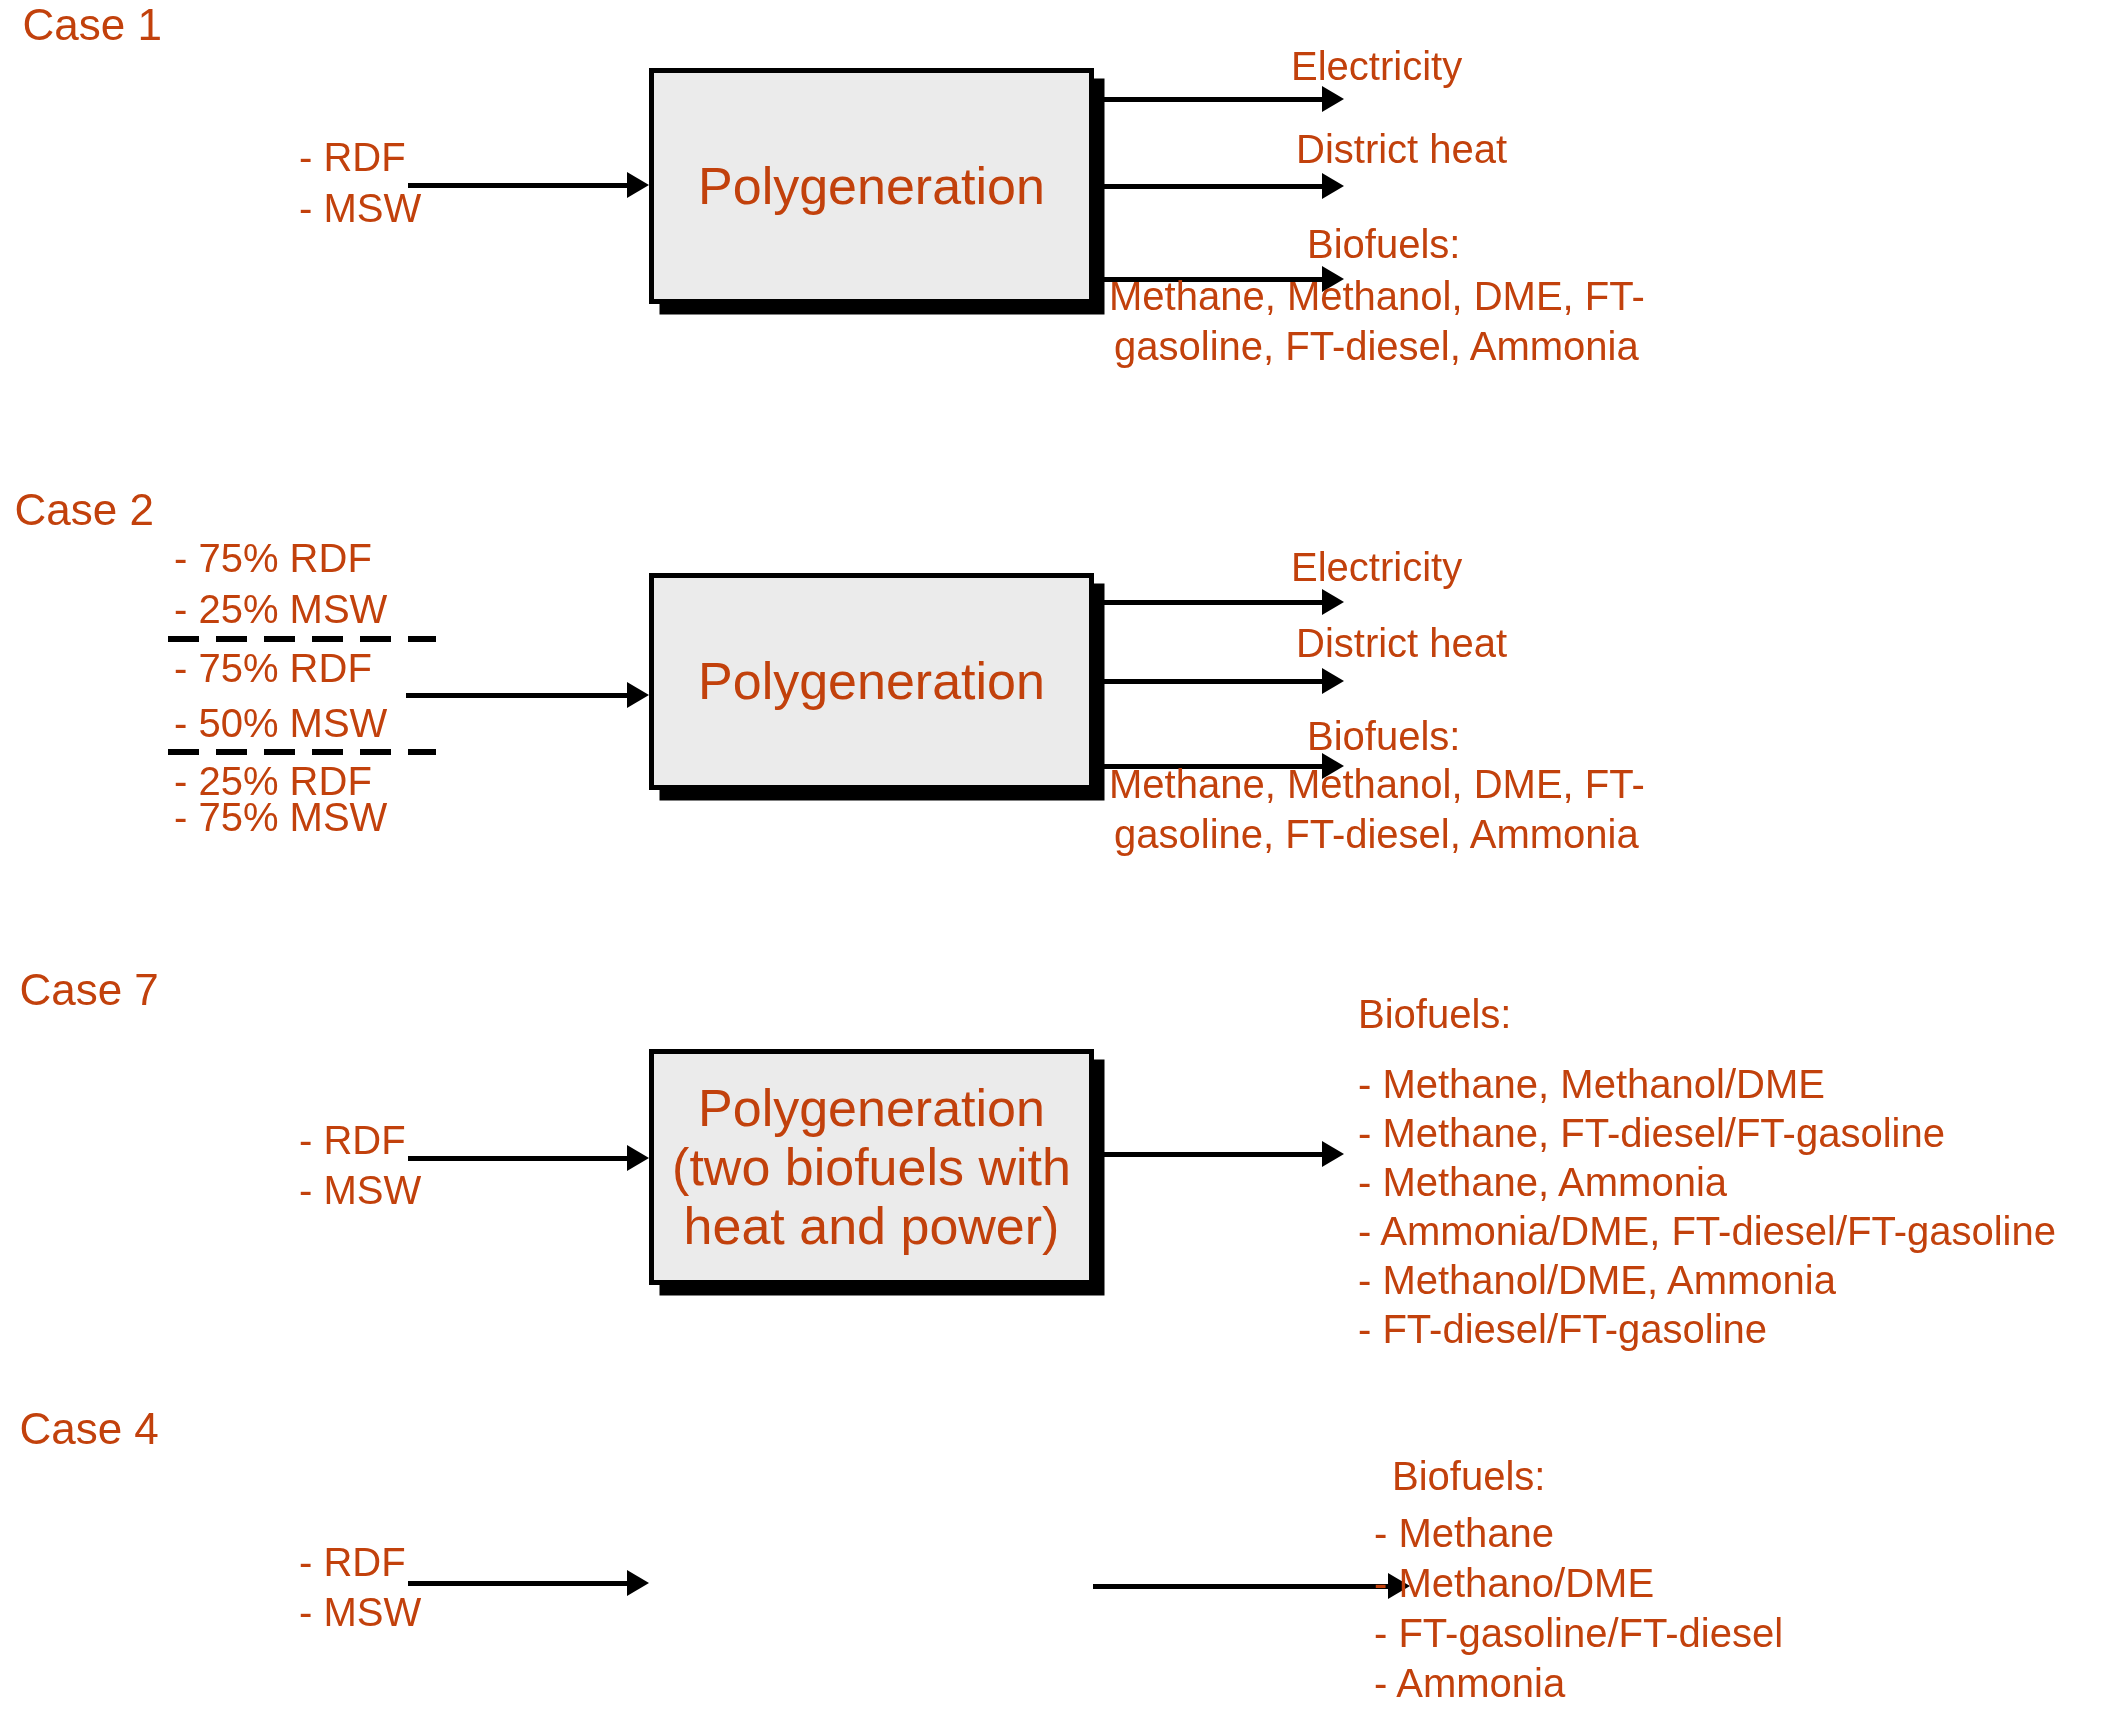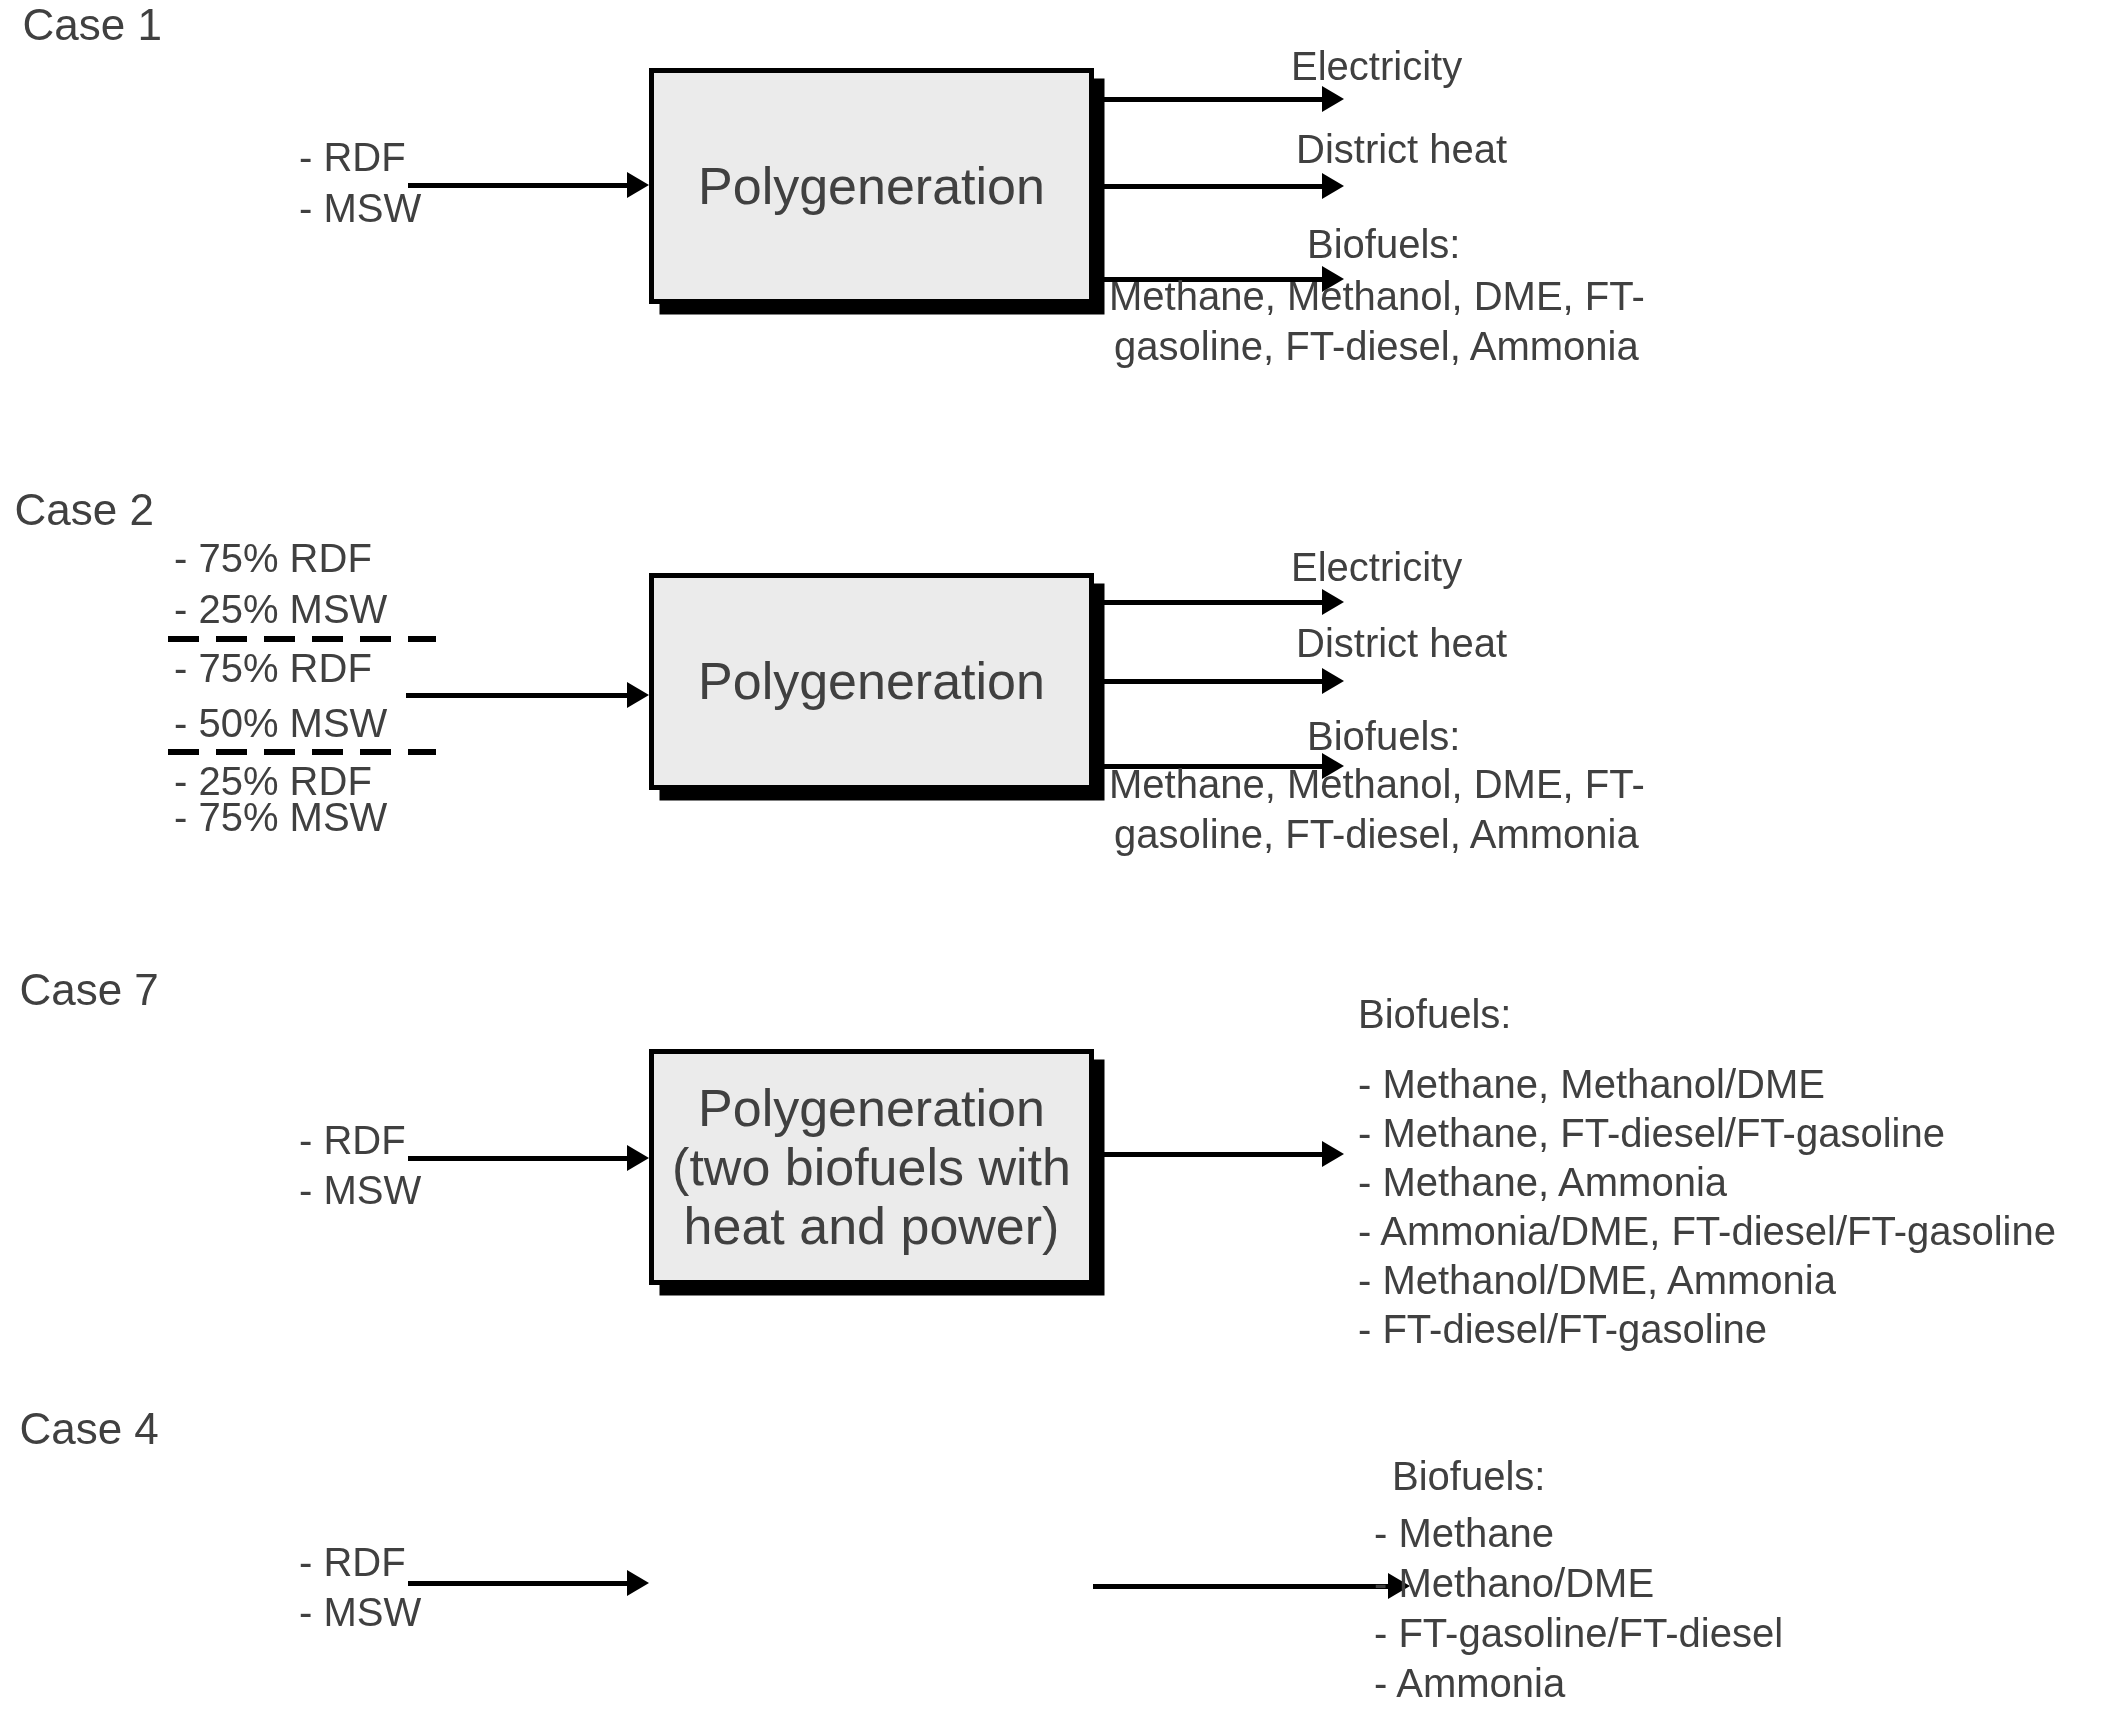--- a/index.html
+++ b/index.html
@@ -2,21 +2,21 @@
 <html style="font-size:13px"><head>
 <meta charset="utf-8">
 <style>
   html,body{margin:0;padding:0;background:#ffffff;}
   .canvas{
     position:relative;
     width:2108px;
     height:1731px;
     background:#ffffff;
     font-family:"Liberation Sans", sans-serif;
-    color:#404040;
+    color:#c2410c;
     overflow:hidden;
   }
   .t{position:absolute;font-size:40px;line-height:42px;white-space:nowrap;}
   .title{position:absolute;font-size:44px;line-height:45px;white-space:nowrap;}
   .box{
     position:absolute;
     background:#ebebeb;
     border:5.7px solid #000;
     box-shadow:10.5px 10.5px 0 #000;
     box-sizing:border-box;

